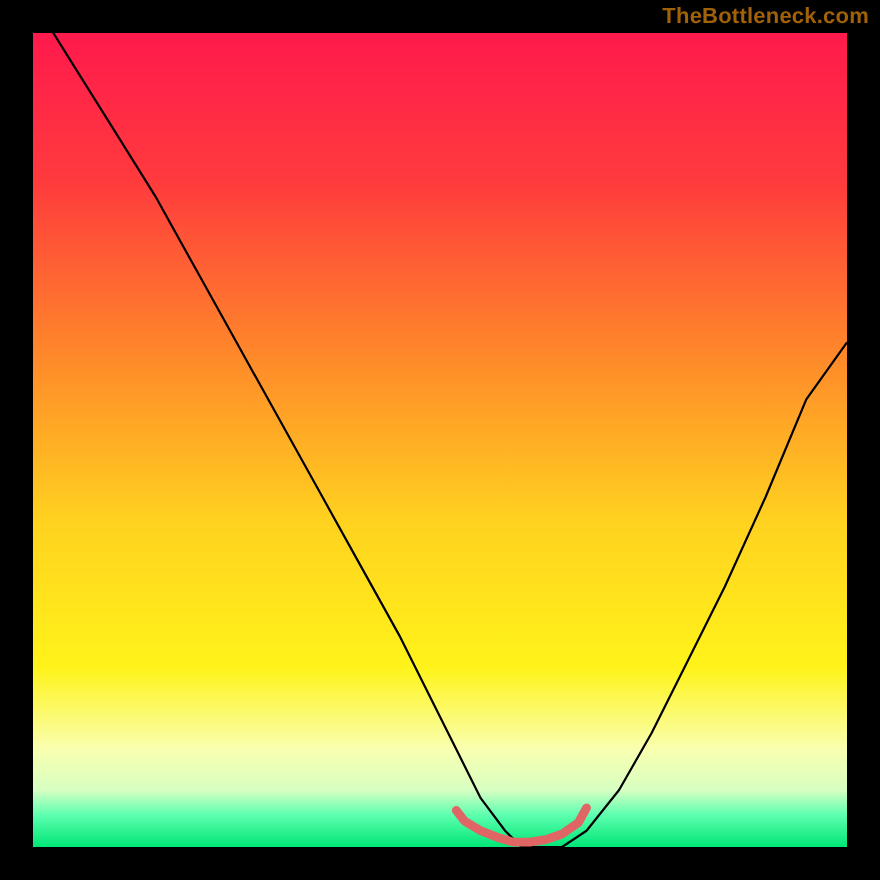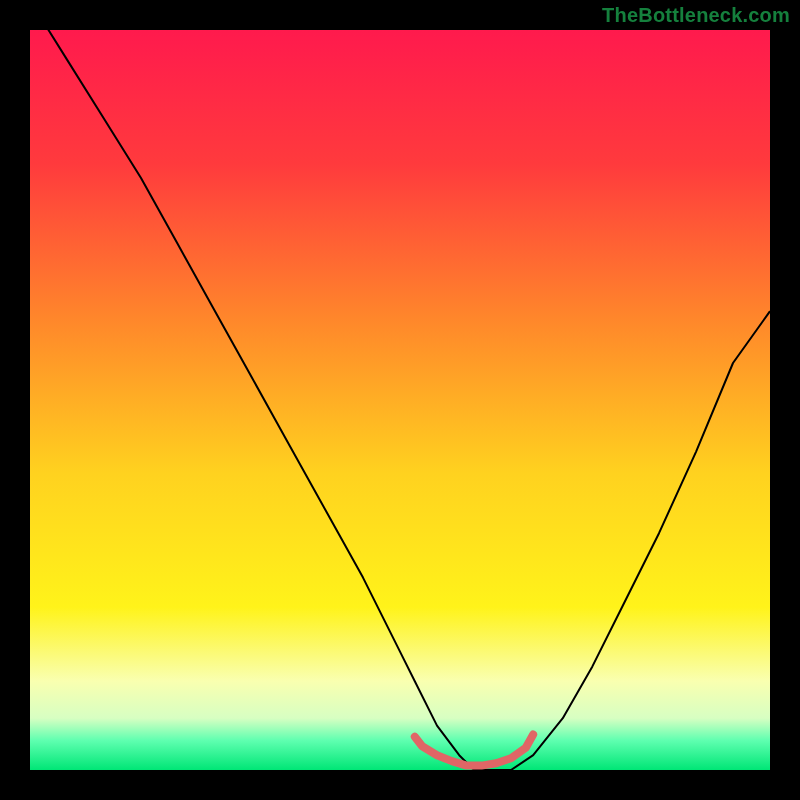--- a/index.html
+++ b/index.html
@@ -20,21 +20,21 @@
     top: 0;
     left: 0;
   }
   .watermark {
     position: absolute;
     top: 4px;
     right: 10px;
     font-family: Arial, Helvetica, sans-serif;
     font-size: 20px;
     font-weight: 600;
-    color: #15803d;
+    color: #a16207;
     letter-spacing: 0.2px;
     user-select: none;
     text-align: center;
   }
 </style>
 </head>
 <body>
 
 <div class="stage">
   <svg width="800" height="800" viewBox="0 0 800 800" id="chart-svg">

